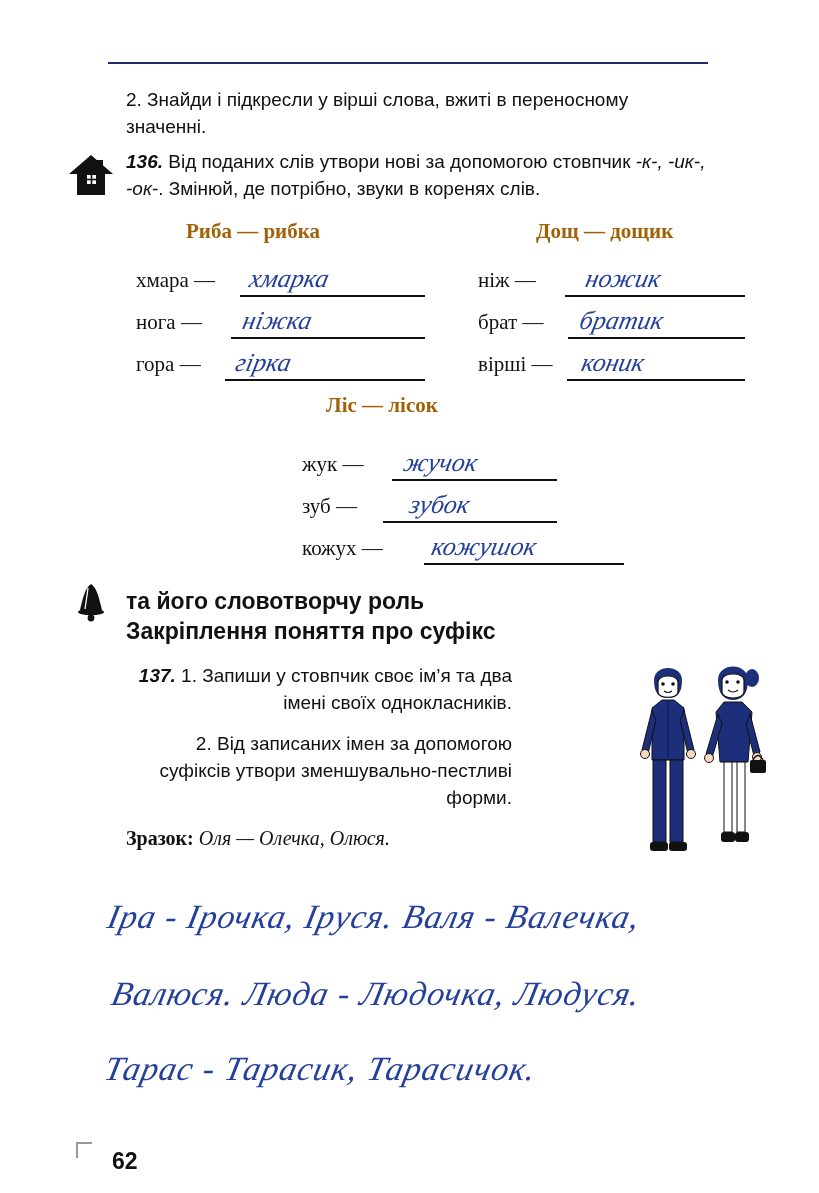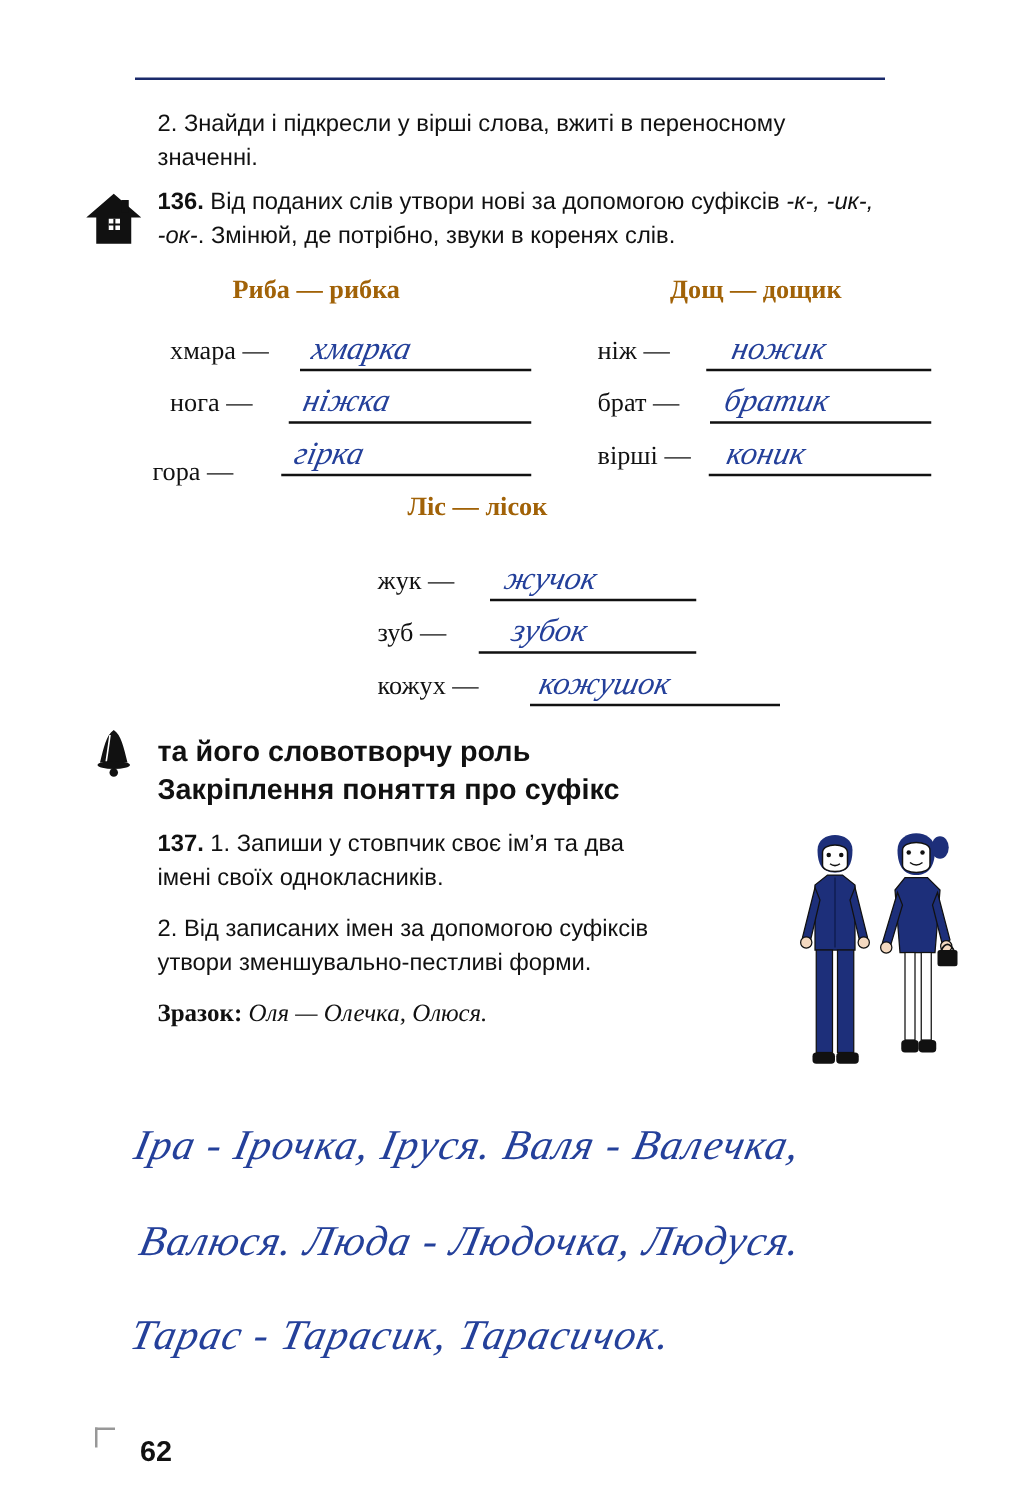--- a/index.html
+++ b/index.html
@@ -49,20 +49,21 @@
 
   
   #ex136 {
     position: absolute;
     left: 126px;
     top: 148px;
     width: 585px;
   }
   .exnum {
     font-weight: bold;
+    font-style: italic;
   }
   .ital {
     font-style: italic;
   }
 
   .house-icon {
     position: absolute;
     left: 68px;
     top: 152px;
     width: 46px;
@@ -124,21 +125,21 @@
     color: #111;
   }
 
   
   #ex137 {
     position: absolute;
     left: 126px;
     top: 662px;
     width: 400px;
   }
-  #ex137 p { margin: 0 0 14px 0; }
+  #ex137 p { margin: 0 14px 14px 0; text-align: right; }
   .zrazok {
     font-family: "Liberation Serif", serif;
     font-size: 20px;
     line-height: 27px;
   }
   .zrazok b { font-weight: bold; }
   .zrazok i { font-style: italic; }
   .zrazok .indent { display: block; padding-left: 48px; }
 
   
@@ -197,36 +198,36 @@
 
   <svg class="house-icon" viewBox="0 0 46 46">
     <polygon points="23,3 45,22 37,22 37,43 9,43 9,22 1,22" fill="#111"></polygon>
     <rect x="29" y="8" width="6" height="10" fill="#111"></rect>
     <rect x="19" y="23" width="9" height="9" fill="#fff"></rect>
     <line x1="23.5" y1="23" x2="23.5" y2="32" stroke="#111" stroke-width="1.6"></line>
     <line x1="19" y1="27.5" x2="28" y2="27.5" stroke="#111" stroke-width="1.6"></line>
   </svg>
 
   <div id="ex136" class="txt">
-    <span class="exnum">136.</span><span> Від поданих слів утвори нові за допомогою суфіксів </span><span class="ital">-к-, -ик-, -ок-</span><span>. Змінюй, де потрібно, звуки в коренях слів.</span>
+    <span class="exnum">136.</span><span> Від поданих слів утвори нові за допомогою стовпчик </span><span class="ital">-к-, -ик-, -ок-</span><span>. Змінюй, де потрібно, звуки в коренях слів.</span>
   </div>
 
   <div id="pair-riba" class="pairhead">Риба — рибка</div>
   <div id="pair-dosch" class="pairhead">Дощ — дощик</div>
   <div id="pair-lis" class="pairhead">Ліс — лісок</div>
 
   <div class="wordrow" style="left:136px; top:268px;">хмара —</div>
   <div class="blank" style="left:240px; top:295px; width:185px;"></div>
   <div class="answer-abs" style="left:250px; top:264px;">хмарка</div>
 
   <div class="wordrow" style="left:136px; top:310px;">нога —</div>
   <div class="blank" style="left:231px; top:337px; width:194px;"></div>
   <div class="answer-abs" style="left:243px; top:306px;">ніжка</div>
 
-  <div class="wordrow" style="left:122px; top:352px;margin-top:13px;">гора —</div>
+  <div class="wordrow" style="left:136px; top:352px;">гора —</div>
   <div class="blank" style="left:225px; top:379px; width:200px;"></div>
   <div class="answer-abs" style="left:236px; top:348px;">гірка</div>
 
   <div class="wordrow" style="left:478px; top:268px;">ніж —</div>
   <div class="blank" style="left:565px; top:295px; width:180px;"></div>
   <div class="answer-abs" style="left:586px; top:264px;">ножик</div>
 
   <div class="wordrow" style="left:478px; top:310px;">брат —</div>
   <div class="blank" style="left:568px; top:337px; width:177px;"></div>
   <div class="answer-abs" style="left:580px; top:306px;">братик</div>

